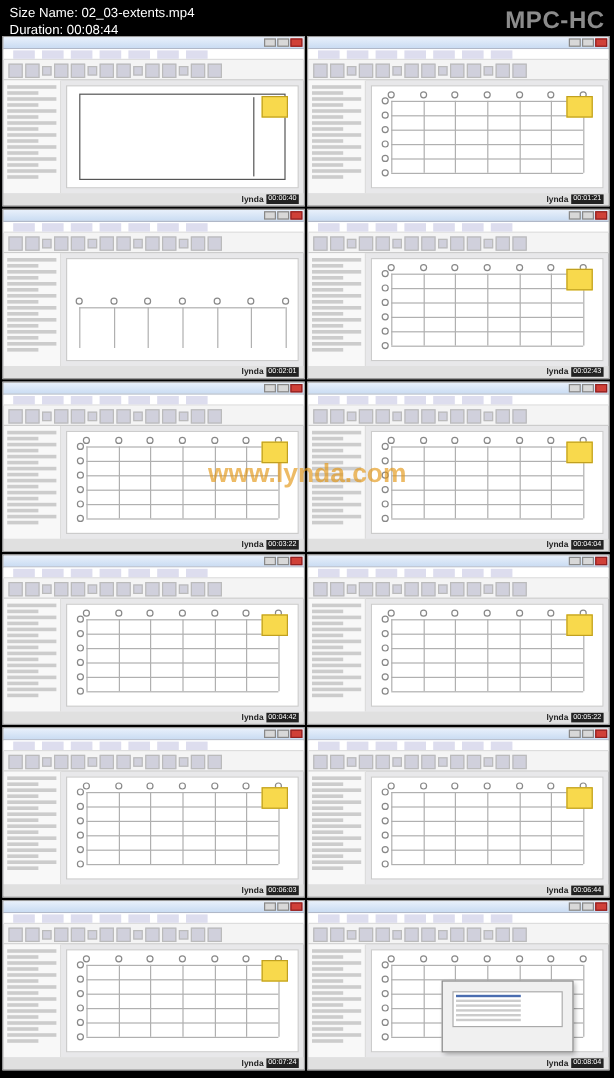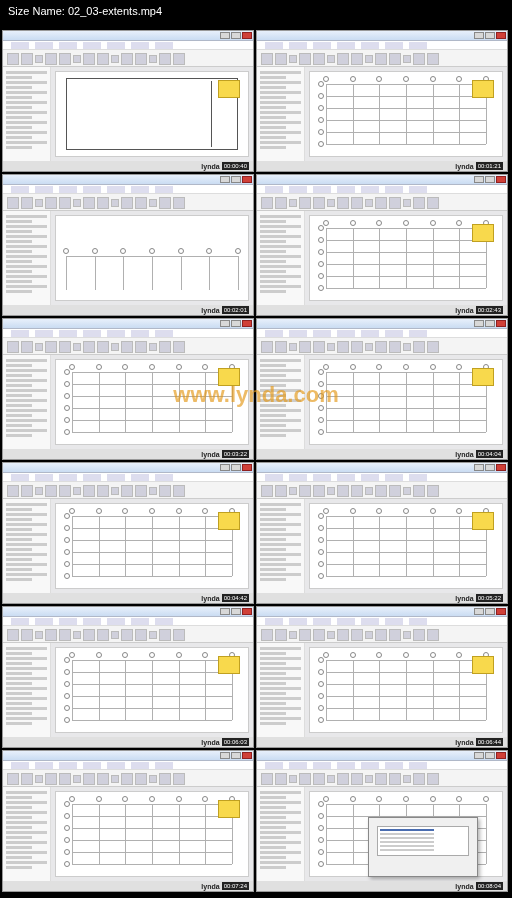--- a/index.html
+++ b/index.html
@@ -176,20 +176,22 @@
     right:2px; top:2px; bottom:2px;
     width:24px;
     border-left:1px solid #555;
   }
 </style>
 </head>
 <body>
 
 <div class="header">
   <div><span>Size Name:</span> <span>02_03-extents.mp4</span></div>
+  <div><span>Duration:</span> <span>00:08:44</span></div>
+  <div class="header-logo">MPC-HC</div>
 </div>
 
 <div class="grid">
     <div class="thumb">
       <div class="thumb-titlebar">
         <div class="winbtn"></div>
         <div class="winbtn"></div>
         <div class="winbtn close"></div>
       </div>
       <div class="thumb-ribbon">

